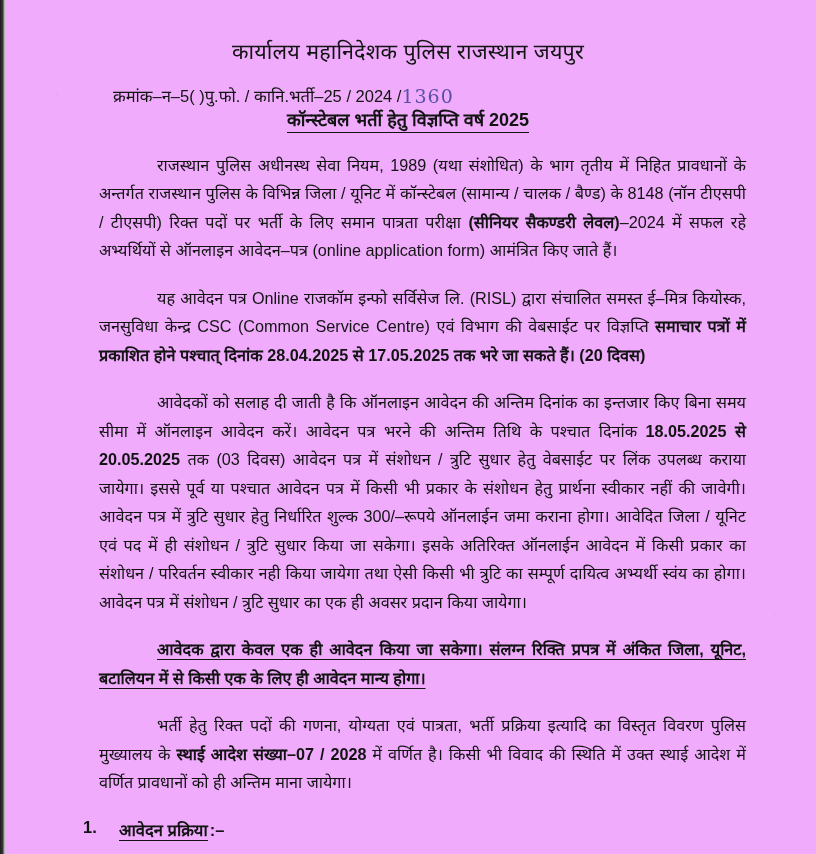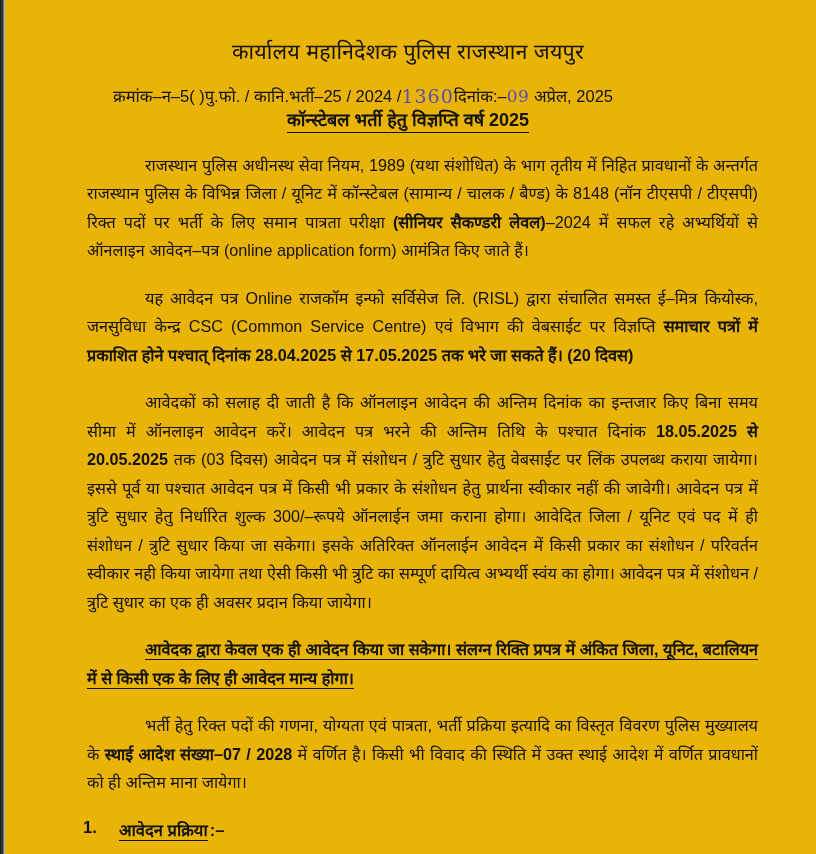--- a/index.html
+++ b/index.html
@@ -9,21 +9,21 @@
     background: #ffffff;
   }
   body {
     font-family: "Liberation Sans", "DejaVu Sans", sans-serif;
     color: #131313;
   }
   .page {
     position: relative;
     width: 816px;
     height: 854px;
-    background: #eab308;
+    background: #f0abfc;
     overflow: hidden;
     box-sizing: border-box;
   }
   
   .scan-edge {
     position: absolute;
     left: 0;
     top: 0;
     width: 5px;
     height: 100%;
@@ -89,21 +89,21 @@
     border-bottom: 1.6px solid #131313;
     padding-bottom: 2px;
   }
 
   
   .para {
     text-align: justify;
     text-justify: inter-word;
     font-size: 16.2px;
     line-height: 28.5px;
-    margin: 4px;
+    margin: 16px;
     padding: 0 23px 0 52px;
   }
   .para.first-indent { text-indent: 58px; }
   .gap-lg { margin-top: 20px; }
   .gap-md { margin-top: 19px; }
   b, .b { font-weight: bold; }
 
   .highlight-para {
     font-weight: bold;
     text-decoration: underline;
@@ -138,24 +138,20 @@
   <div class="scan-edge"></div>
 
   <div class="content">
 
     <div class="office-title">कार्यालय महानिदेशक पुलिस राजस्थान जयपुर</div>
 
     <div class="ref-row">
       <div class="ref-left">
         <span>क्रमांक–न–5(  )पु.फो. / कानि.भर्ती–25 / 2024 /</span><span class="ink">1360</span>
       </div>
-      <div class="ref-right">
-        <span>दिनांक:–</span><span class="ink-sm">09</span>
-        <span>अप्रेल, 2025</span>
-      </div>
     </div>
 
     <div class="doc-title">
       <span>कॉन्स्टेबल भर्ती हेतु विज्ञप्ति वर्ष 2025</span>
     </div>
 
     <p class="para first-indent gap-lg">
       <span>राजस्थान पुलिस अधीनस्थ सेवा नियम, 1989 (यथा संशोधित) के भाग तृतीय में निहित प्रावधानों के अन्तर्गत राजस्थान पुलिस के विभिन्न जिला / यूनिट में कॉन्स्टेबल (सामान्य / चालक / बैण्ड) के 8148 (नॉन टीएसपी / टीएसपी) रिक्त पदों पर भर्ती के लिए समान पात्रता परीक्षा </span><b>(सीनियर सैकण्डरी लेवल)</b><span>–2024 में सफल रहे अभ्यर्थियों से ऑनलाइन आवेदन–पत्र (online application form) आमंत्रित किए जाते हैं।</span>
     </p>
 

